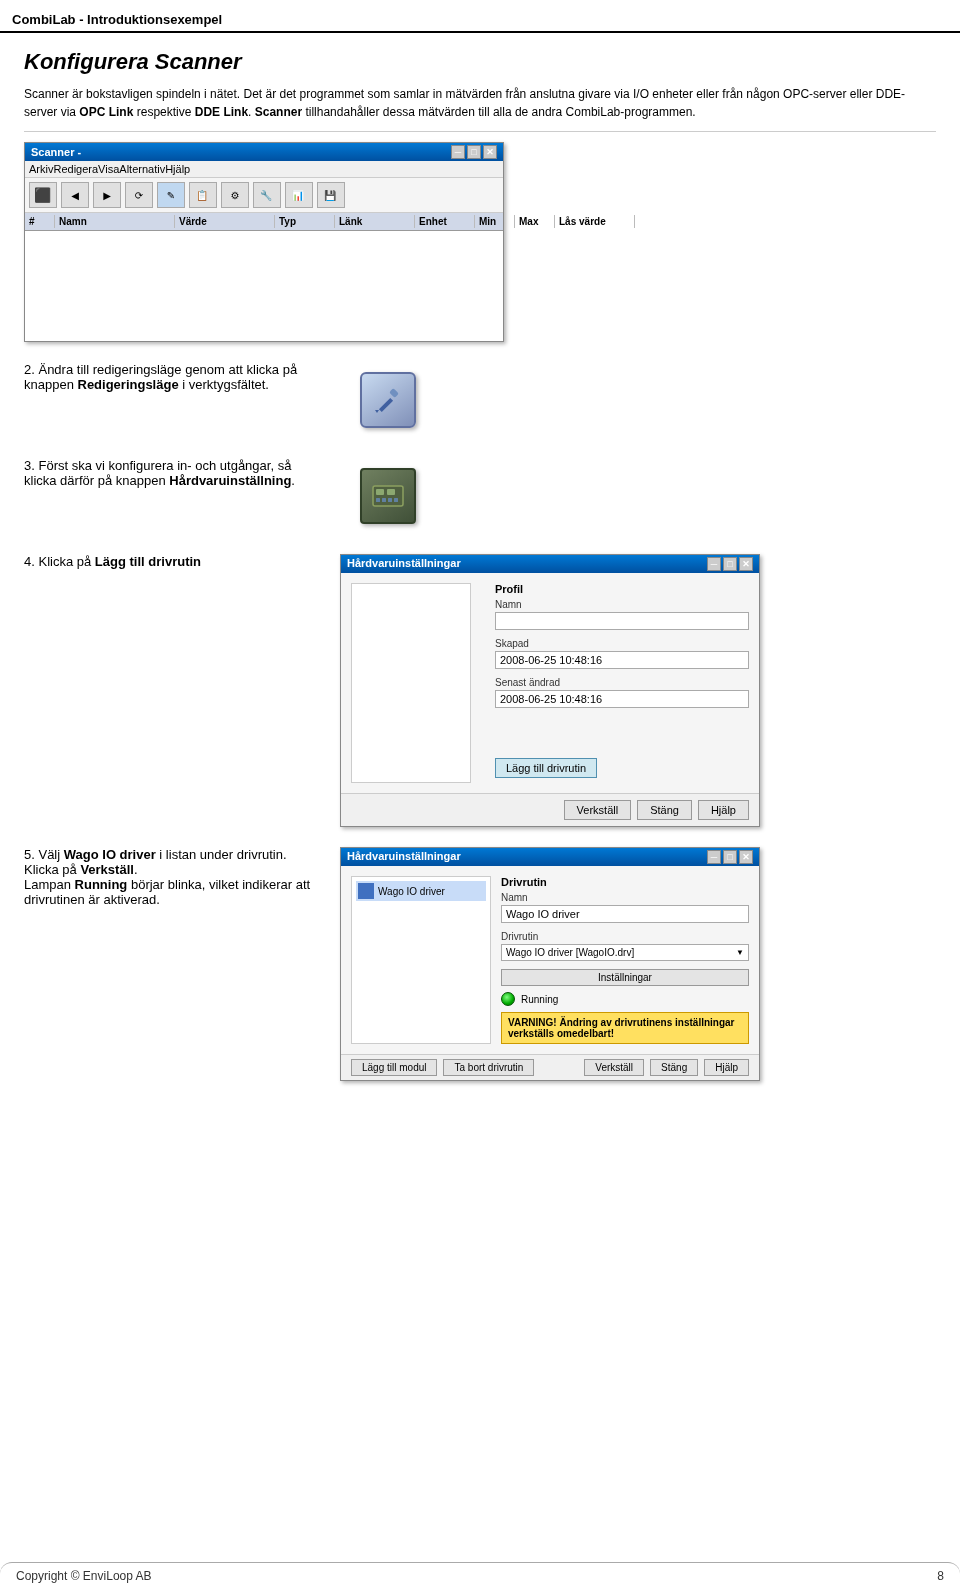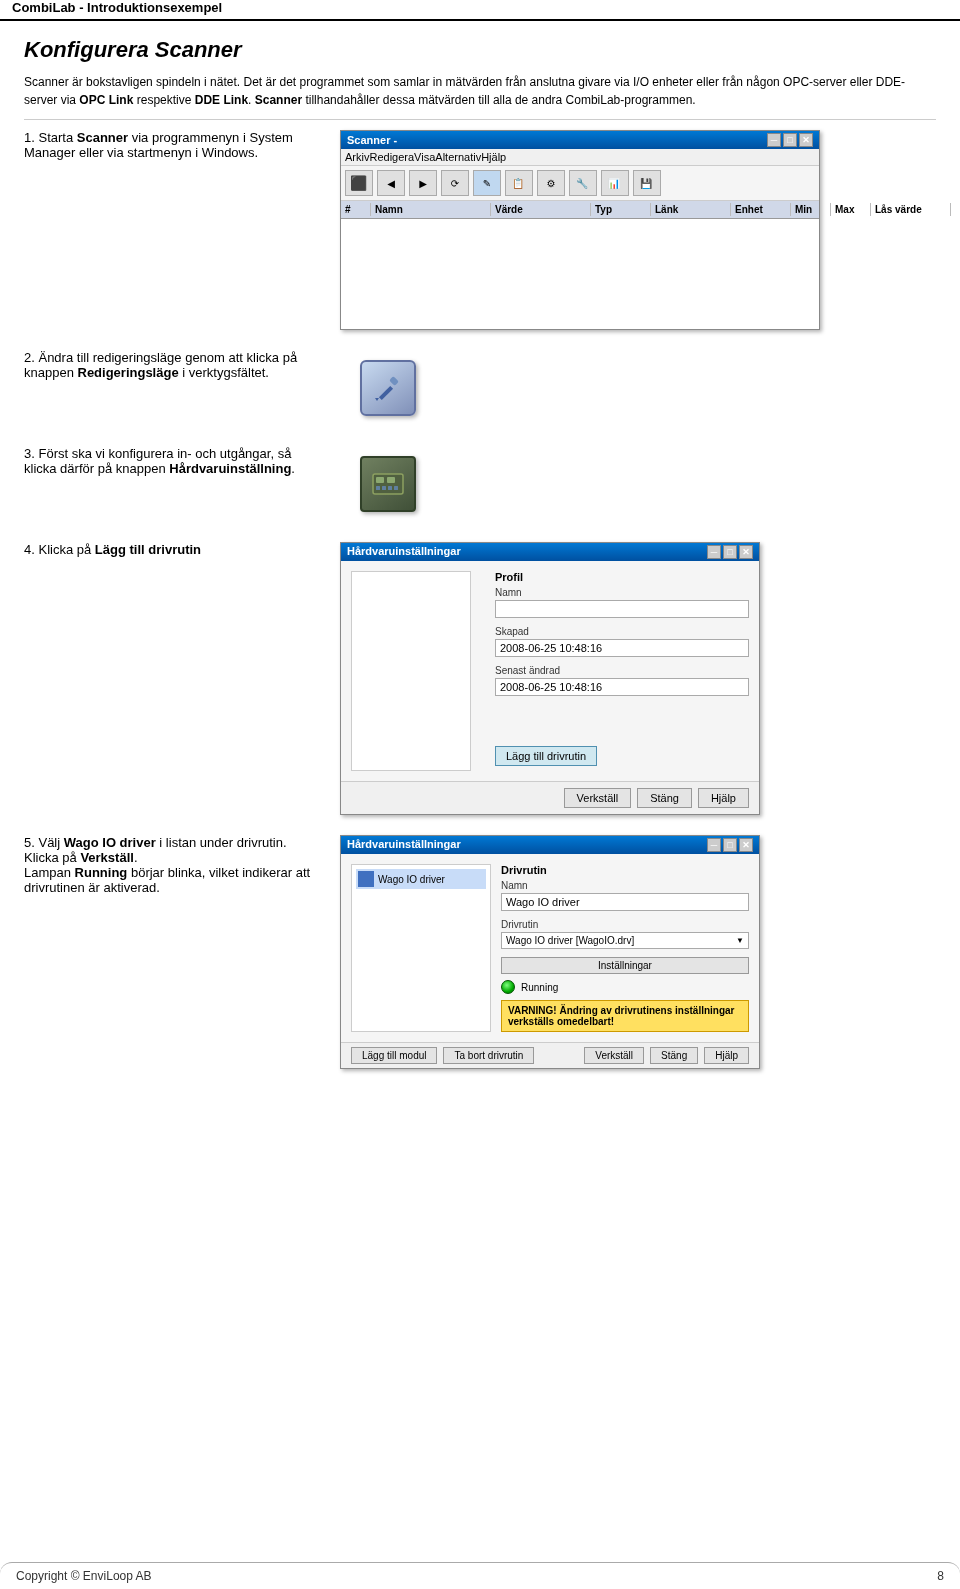--- a/index.html
+++ b/index.html
@@ -9,21 +9,21 @@
       background: #fff;
       color: #000;
       width: 960px;
       min-height: 1589px;
       position: relative;
     }
 
     
     .header-bar {
       border-bottom: 2px solid #000;
-      padding: 0 12px 4px 12px;
+      padding: 12px 12px 4px 12px;
       display: flex;
       align-items: flex-start;
     }
     .header-title {
       font-size: 13px;
       font-weight: bold;
     }
 
     
     .content {
@@ -334,26 +334,20 @@
 
   <div class="page-heading">Konfigurera Scanner</div>
 
   <p class="intro-text">
     <span>Scanner är bokstavligen spindeln i nätet. Det är det programmet som samlar in mätvärden från anslutna givare via I/O enheter eller från någon OPC-server eller DDE-server via <strong>OPC Link</strong> respektive <strong>DDE Link</strong>. <strong>Scanner</strong> tillhandahåller dessa mätvärden till alla de andra CombiLab-programmen.</span>
   </p>
 
   <hr class="divider-line">
 
   <div class="section-with-image">
-    <div class="section-text-col">
-      <p>
-        <span>1. </span>
-        <span>Starta <strong>Scanner</strong> via programmenyn i System Manager eller via startmenyn i Windows.</span>
-      </p>
-    </div>
     <div class="section-img-col">
 
       <div class="win-scanner">
         <div class="win-titlebar">
           <span>Scanner -</span>
           <div class="win-controls">
             <div class="win-btn">─</div>
             <div class="win-btn">□</div>
             <div class="win-btn">✕</div>
           </div>

